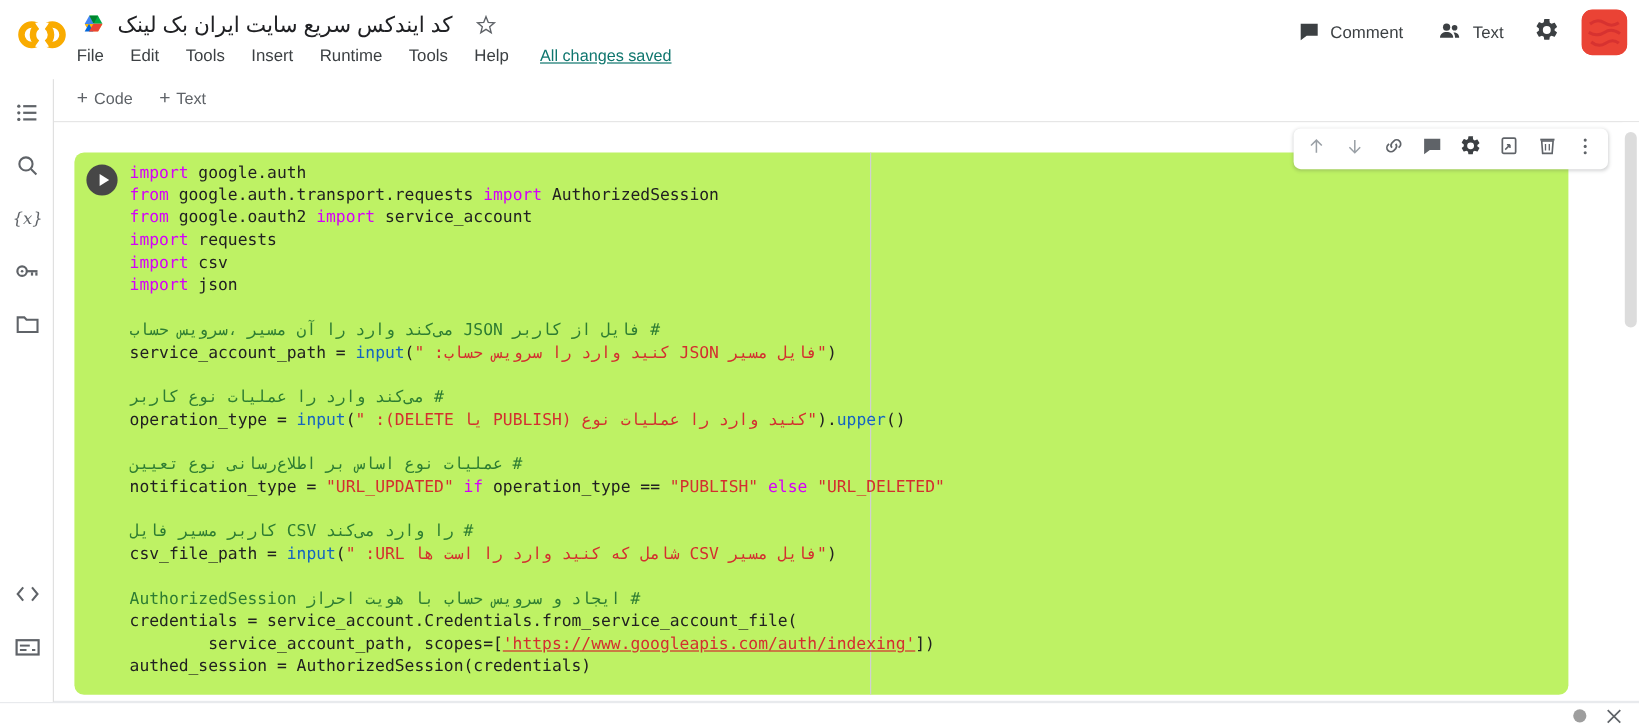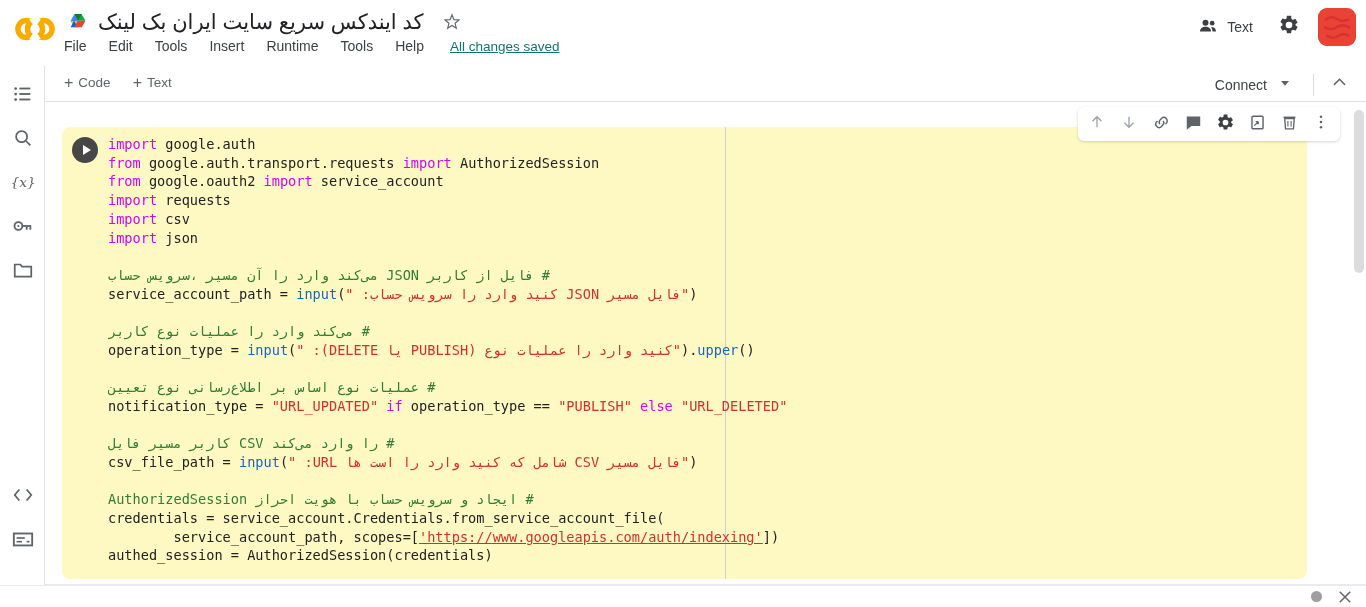--- a/index.html
+++ b/index.html
@@ -18,21 +18,21 @@
   .colab-logo {
     position: absolute; left: 14px; top: 14px;
     width: 42px; height: 30px;
   }
   .title-row {
     position: absolute; left: 68px; top: 10px;
     display: flex; align-items: center; gap: 10px;
   }
   .drive-icon { width: 20px; height: 18px; }
   .doc-title {
-    font-size: 21px; color: #202124; direction: rtl;
+    font-size: 18px; color: #202124; direction: rtl;
     white-space: nowrap;
   }
   .star-icon { width: 20px; height: 20px; margin-left: 8px; }
 
   .menu-row {
     position: absolute; left: 60px; top: 36px;
     display: flex; align-items: center; gap: 14px;
   }
   .menu-item {
     font-size: 14px; color: #3c4043; padding: 2px 4px; cursor: pointer;
@@ -123,21 +123,21 @@
   }
   .ct-btn {
     width: 30px; height: 28px; display: flex; align-items: center;
     justify-content: center; cursor: pointer; border-radius: 4px;
   }
 
   
   .code-cell {
     position: absolute; left: 17px; top: 25px;
     width: 1245px; min-height: 452px;
-    background: #fef9c3; border-radius: 8px;
+    background: #bef264; border-radius: 8px;
     display: flex;
   }
   .run-gutter {
     width: 46px; padding-top: 10px;
     display: flex; justify-content: center; align-items: flex-start;
   }
   .run-btn {
     width: 26px; height: 26px; border-radius: 50%;
     background: #474747;
     display: flex; align-items: center; justify-content: center;
@@ -243,20 +243,28 @@
     <span class="menu-item">Insert</span>
     <span class="menu-item">Runtime</span>
     <span class="menu-item">Tools</span>
     <span class="menu-item">Help</span>
     <span class="saved-link">All changes saved</span>
   </div>
 
   <div class="header-right">
     <div class="hdr-btn">
       <span>
+        <svg viewBox="0 0 24 24" width="20" height="20">
+          <path d="M3.5 4.5 h17 v12 h-11 l-6 4.5 z" fill="#3c4043"></path>
+        </svg>
+      </span>
+      <span>Comment</span>
+    </div>
+    <div class="hdr-btn">
+      <span>
         <svg viewBox="0 0 24 24" width="22" height="20">
           <circle cx="9" cy="8" r="3.6" fill="#3c4043"></circle>
           <circle cx="17" cy="8.6" r="2.8" fill="#3c4043"></circle>
           <path d="M2.4 18.5 c0-3.6 3-5.6 6.6-5.6 s6.6 2 6.6 5.6 z" fill="#3c4043"></path>
           <path d="M16 13.2 c3.2 0 5.6 1.8 5.6 5.3 h-4.2 c0-2.1-.6-3.8-1.6-5.1 z" fill="#3c4043"></path>
         </svg>
       </span>
       <span>Text</span>
     </div>
     <div class="gear-btn">
@@ -280,38 +288,20 @@
     <div class="add-btn">
       <span class="plus">+</span>
       <span>Code</span>
     </div>
     <div class="add-btn">
       <span class="plus">+</span>
       <span>Text</span>
     </div>
   </div>
 
-  <div class="connect-area">
-    <div class="connect-btn">
-      <span>Connect</span>
-      <span>
-        <svg viewBox="0 0 24 24" width="16" height="16">
-            <path d="M6 9 l6 7 l6 -7 z" fill="#5f6368"></path>
-          </svg>
-      </span>
-    </div>
-    <div class="vdivider"></div>
-    <div class="chev-btn">
-      <span>
-        <svg viewBox="0 0 24 24" width="19" height="19">
-          <path d="M5 15 L12 8 L19 15" fill="none" stroke="#5f6368" stroke-width="1.8"></path>
-        </svg>
-      </span>
-    </div>
-  </div>
 </div>
 
 <div class="sidebar">
   <div class="side-top">
     <div class="side-icon">
       <span>
         <svg viewBox="0 0 24 24" width="22" height="22">
           <circle cx="4" cy="6" r="1.5" fill="#5f6368"></circle>
             <rect x="8" y="5" width="12" height="2" fill="#5f6368"></rect>
           <circle cx="4" cy="12" r="1.5" fill="#5f6368"></circle>

